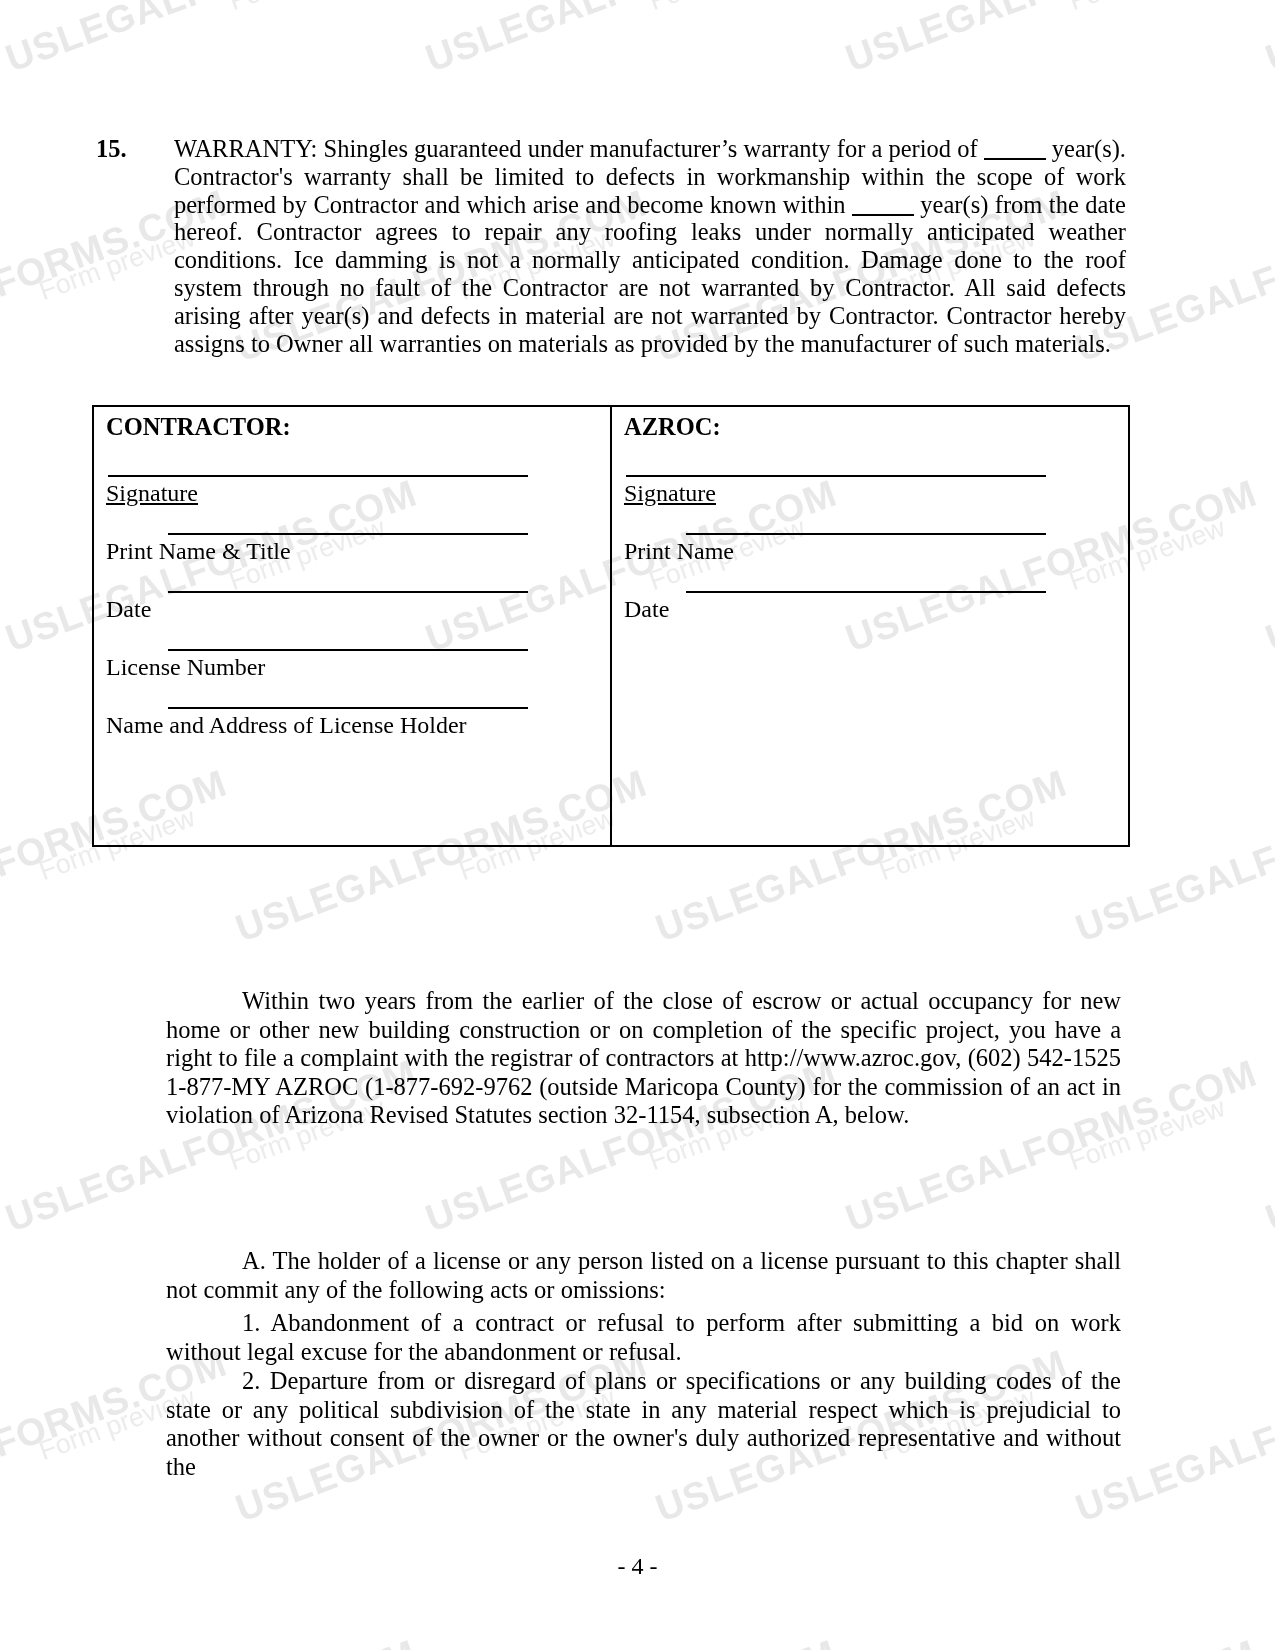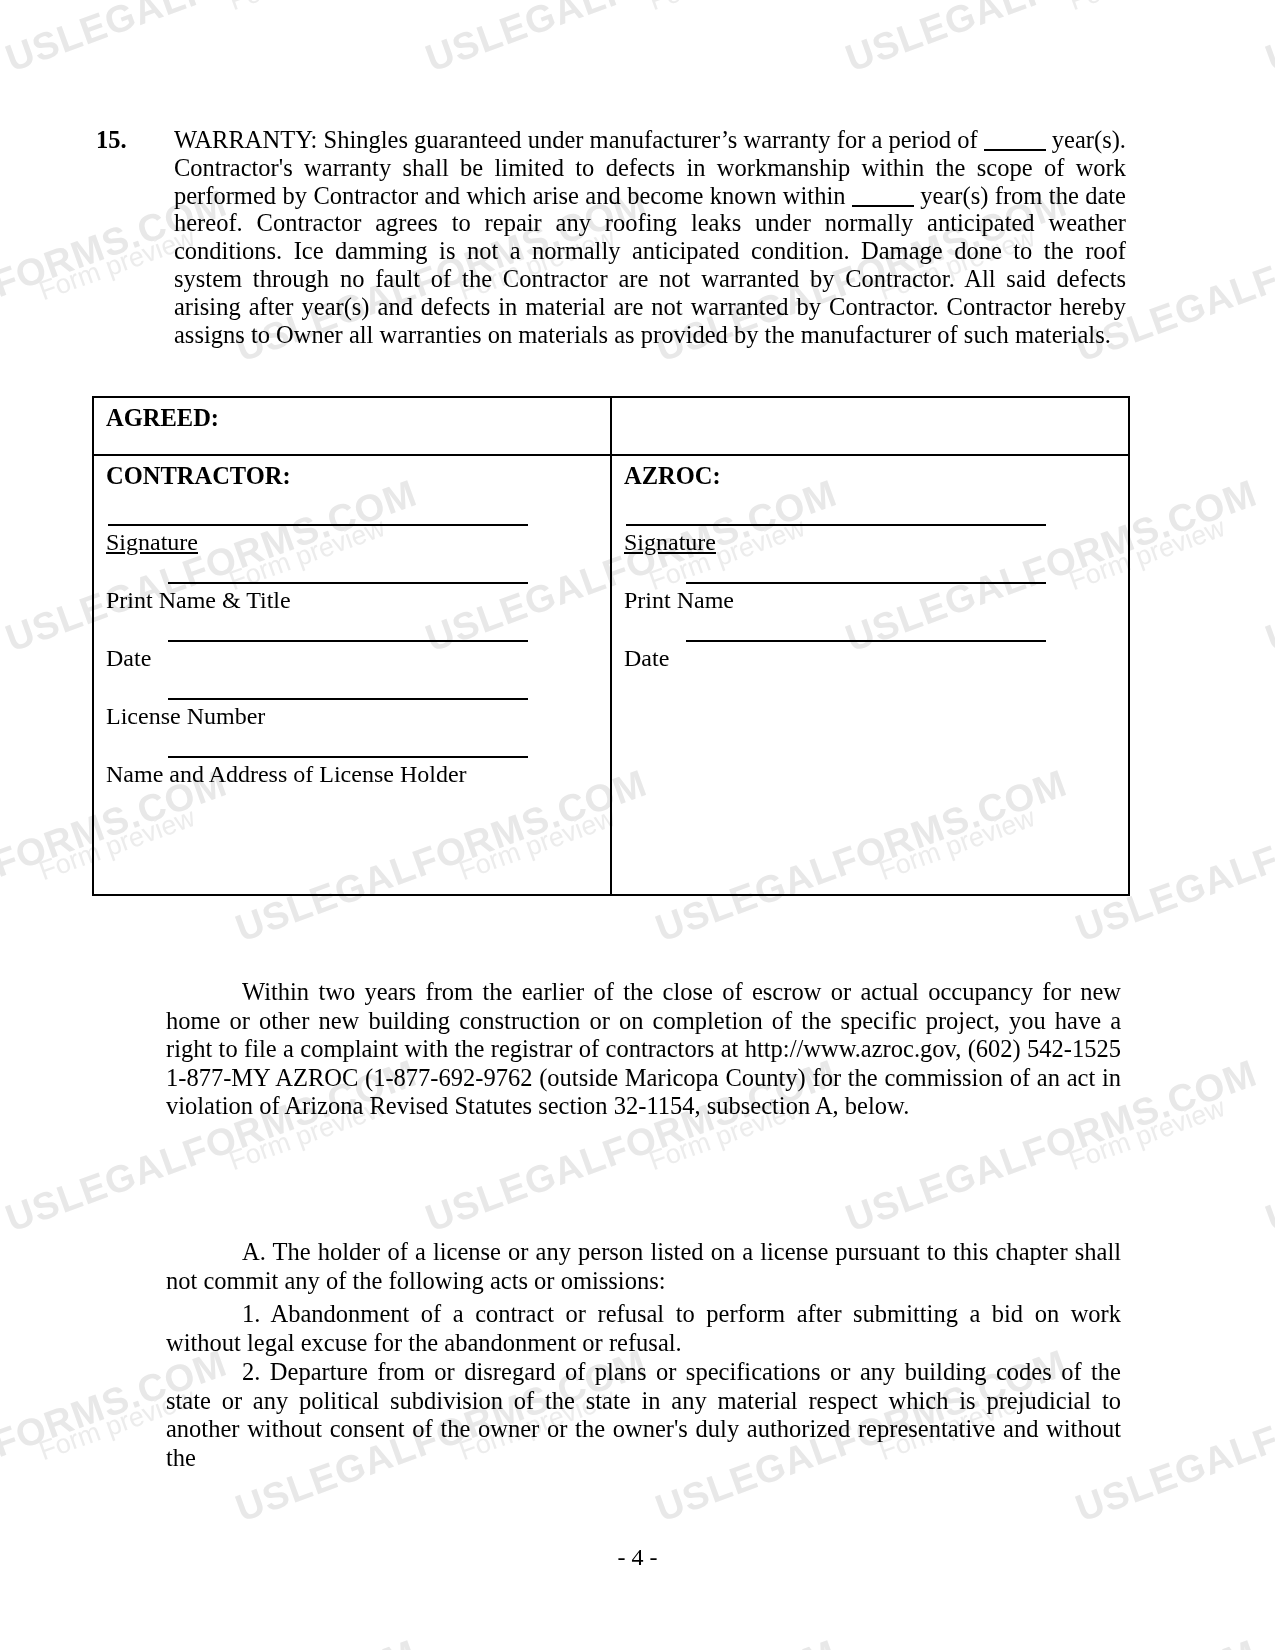--- a/index.html
+++ b/index.html
@@ -43,20 +43,21 @@
     font-weight: 400;
     color: #ececec;
     font-style: normal;
   }
 
   
   #page {
     position: absolute;
     inset: 0;
     z-index: 2;
+    margin-top: 9px;
   }
 
   .clause {
     position: absolute;
     left: 96px;
     top: 126px;
     width: 1030px;
     font-size: 24.5px;
     line-height: 27.8px;
     text-align: justify;
@@ -232,26 +233,20 @@
 
   <div class="clause">
     <span class="num">15.</span>
     <div class="body">
       <span class="lead">WARRANTY:</span><span> Shingles guaranteed under manufacturer’s warranty for a period of </span><span class="blank"></span><span> year(s). Contractor's warranty shall be limited to defects in workmanship within the scope of work performed by Contractor and which arise and become known within </span><span class="blank"></span><span> year(s) from the date hereof. Contractor agrees to repair any roofing leaks under normally anticipated weather conditions. Ice damming is not a normally anticipated condition. Damage done to the roof system through no fault of the Contractor are not warranted by Contractor. All said defects arising after year(s) and defects in material are not warranted by Contractor. Contractor hereby assigns to Owner all warranties on materials as provided by the manufacturer of such materials.</span>
     </div>
   </div>
 
   <table id="sig-table">
     <tbody>
-        <tr class="row-agreed">
-      <td>
-        <div class="cell-pad hdr">AGREED:</div>
-      </td>
-      <td></td>
-    </tr>
     <tr>
 
       <td class="party-cell">
         <div class="cell-pad">
           <div class="hdr">CONTRACTOR:</div>
 
           <div class="field first sig">
             <div class="rule"></div>
             <div class="lbl">Signature</div>
           </div>

